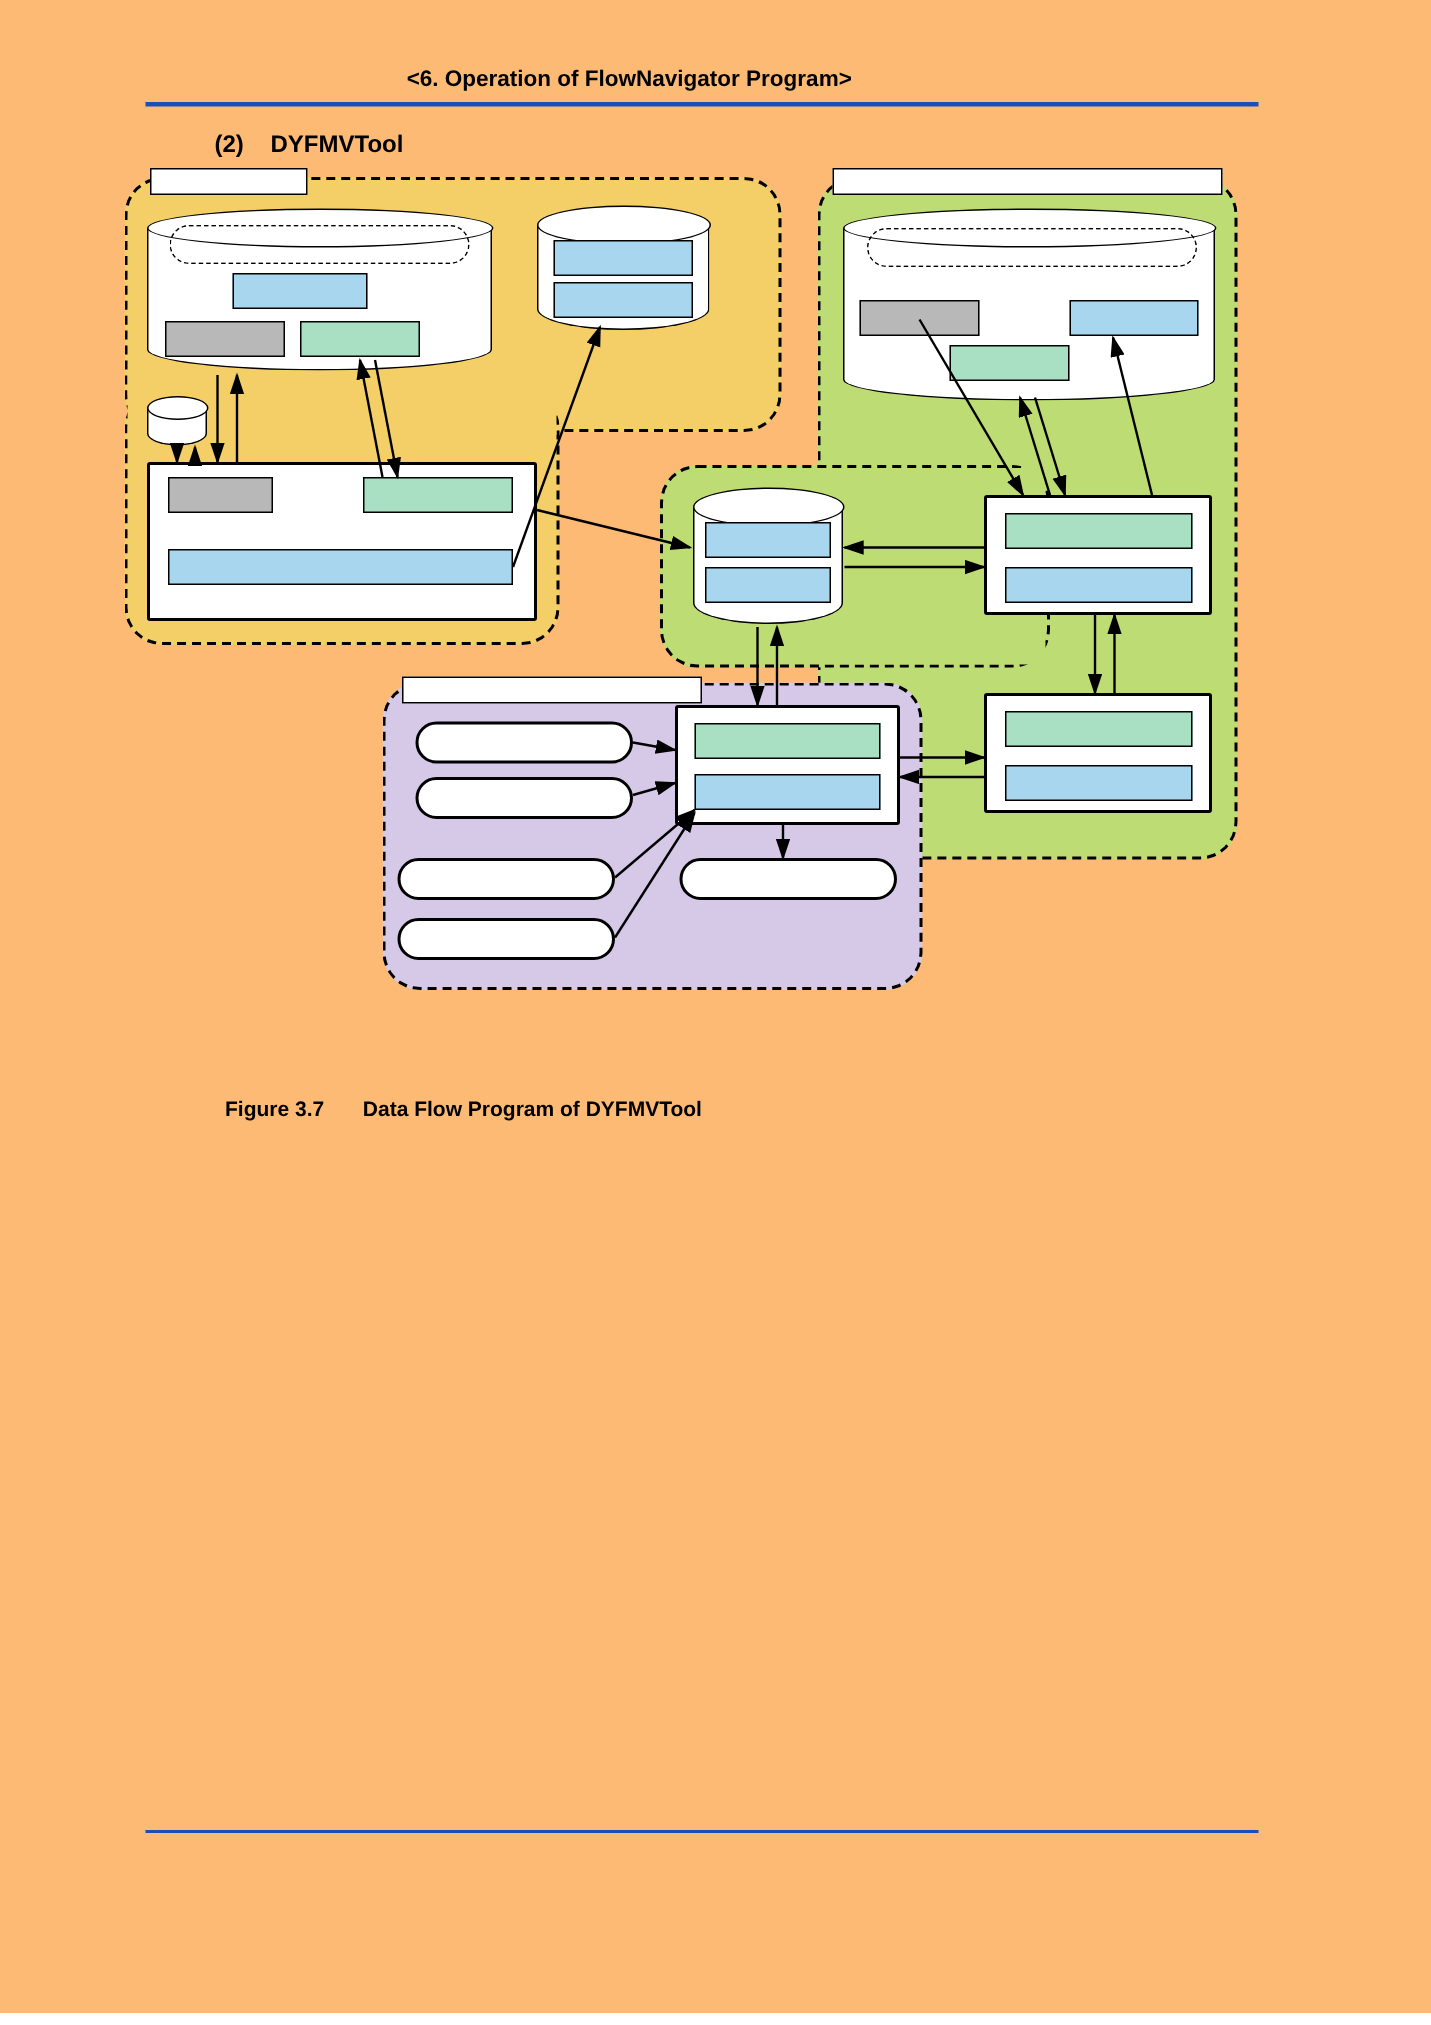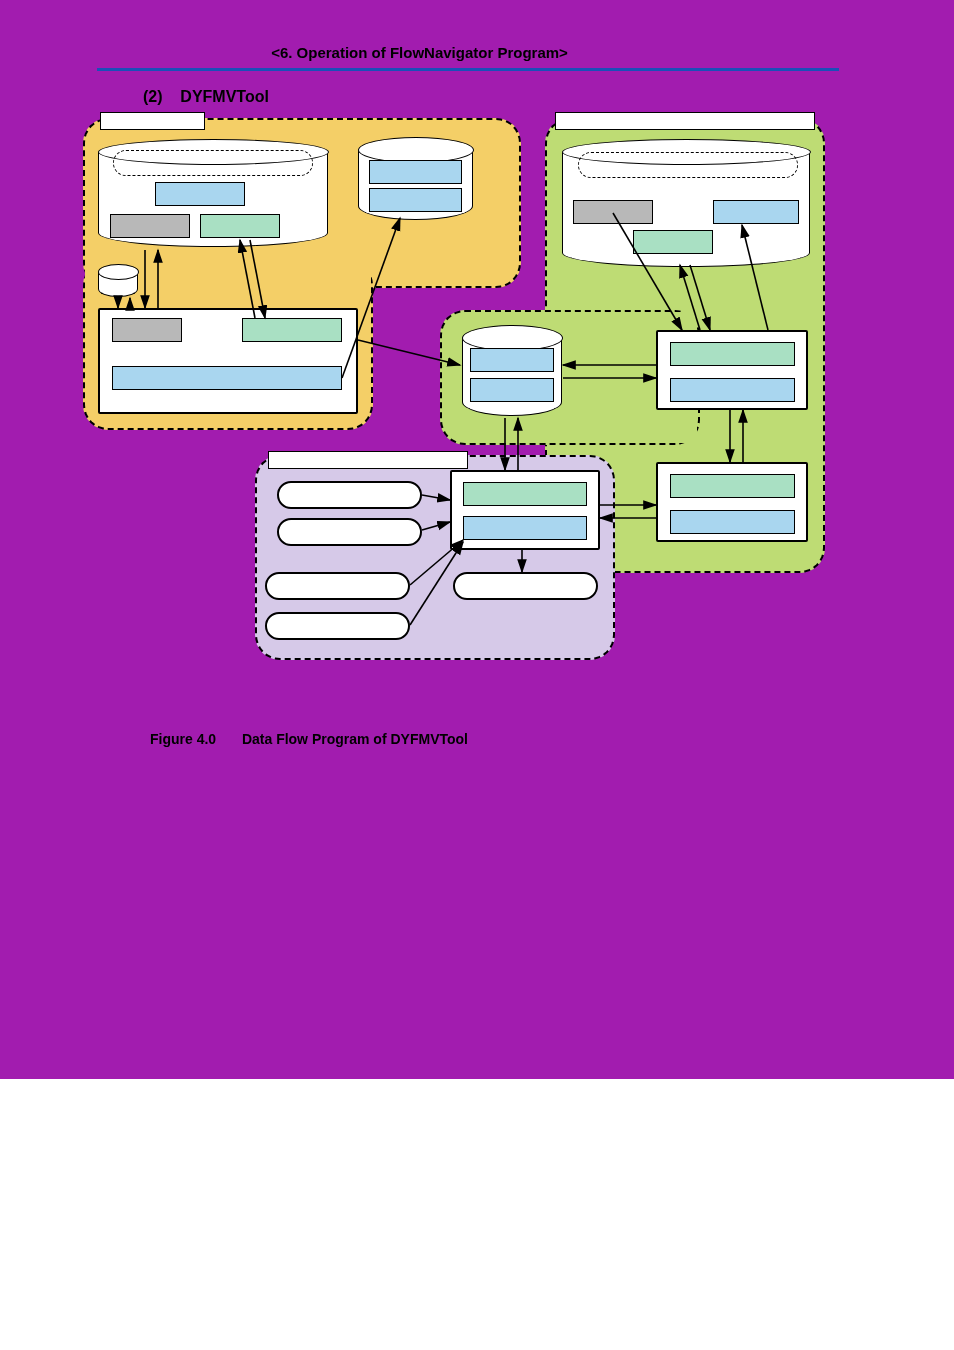--- a/index.html
+++ b/index.html
@@ -4,23 +4,23 @@
 <style>
   html, body {
     margin: 0;
     padding: 0;
     background: #fff;
     font-family: Arial, Helvetica, sans-serif;
     color: #000;
   }
   .page {
     width: 954px;
-    height: 1079px;
+    height: 1342px;
     position: relative;
-    background: #a21caf;
+    background: #fdba74;
     box-sizing: border-box;
   }
   .header-line {
     position: absolute;
     left: 97px;
     right: 115px;
     top: 68px;
     height: 3px;
     background: #1a4fb8;
   }
@@ -171,21 +171,21 @@
   <div class="header-text">&lt;6.  Operation of FlowNavigator Program&gt;</div>
   <div class="header-line"></div>
   <div class="footer-line"></div>
 
   <div class="sec-heading">
     <span>(2)</span>&nbsp;&nbsp;&nbsp;
     <span>DYFMVTool</span>
   </div>
 
   <div class="caption">
-    <span class="num">Figure 4.0</span>
+    <span class="num">Figure 3.7</span>
     <span>Data Flow Program of DYFMVTool</span>
   </div>
 
   <div class="diagram">
 
     <div class="region yellow" style="left:3px; top:8px; width:438px; height:170px;"></div>
     <div class="region yellow" style="left:3px; top:150px; width:290px; height:170px;"></div>
 
     <div class="region green" style="left:465px; top:8px; width:280px; height:455px;"></div>
     <div class="region green" style="left:360px; top:200px; width:260px; height:135px;"></div>

